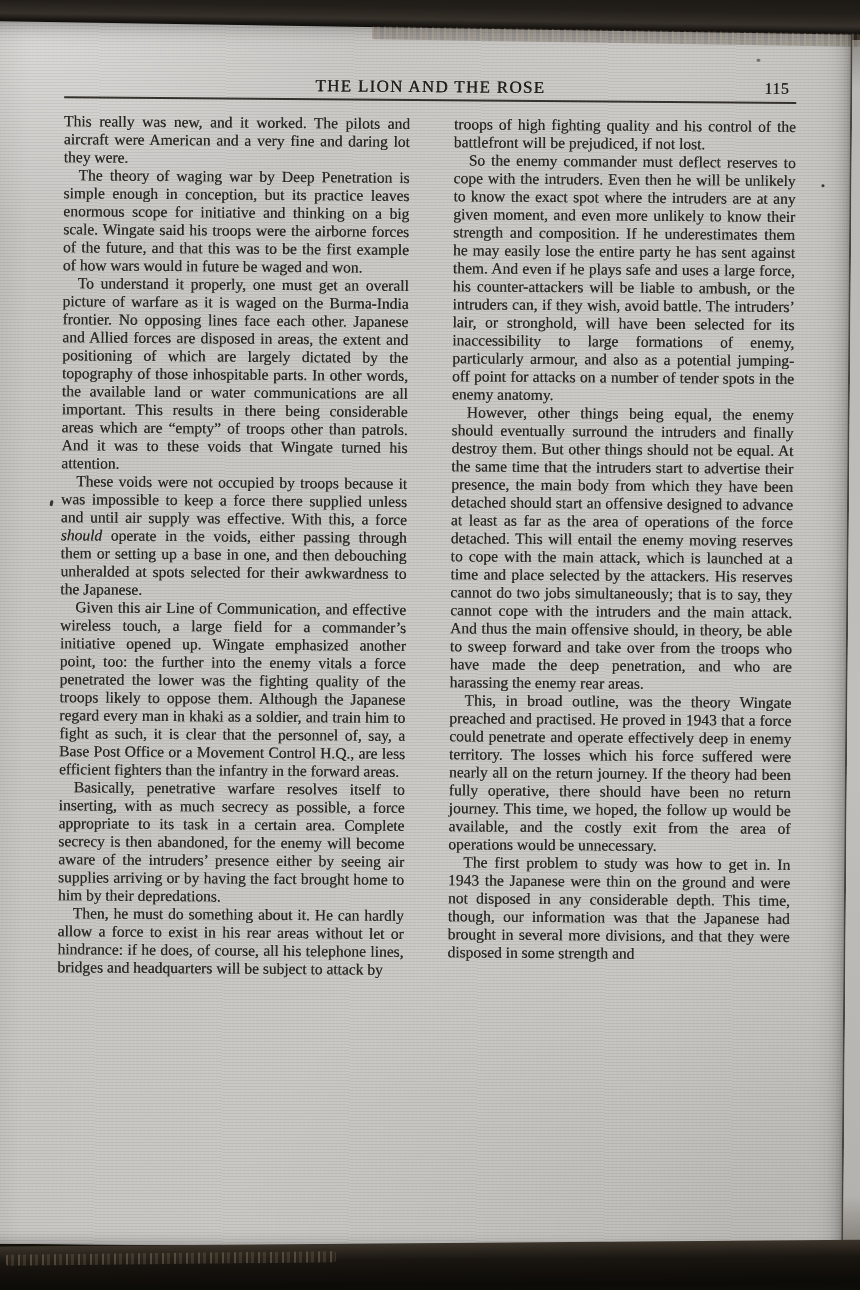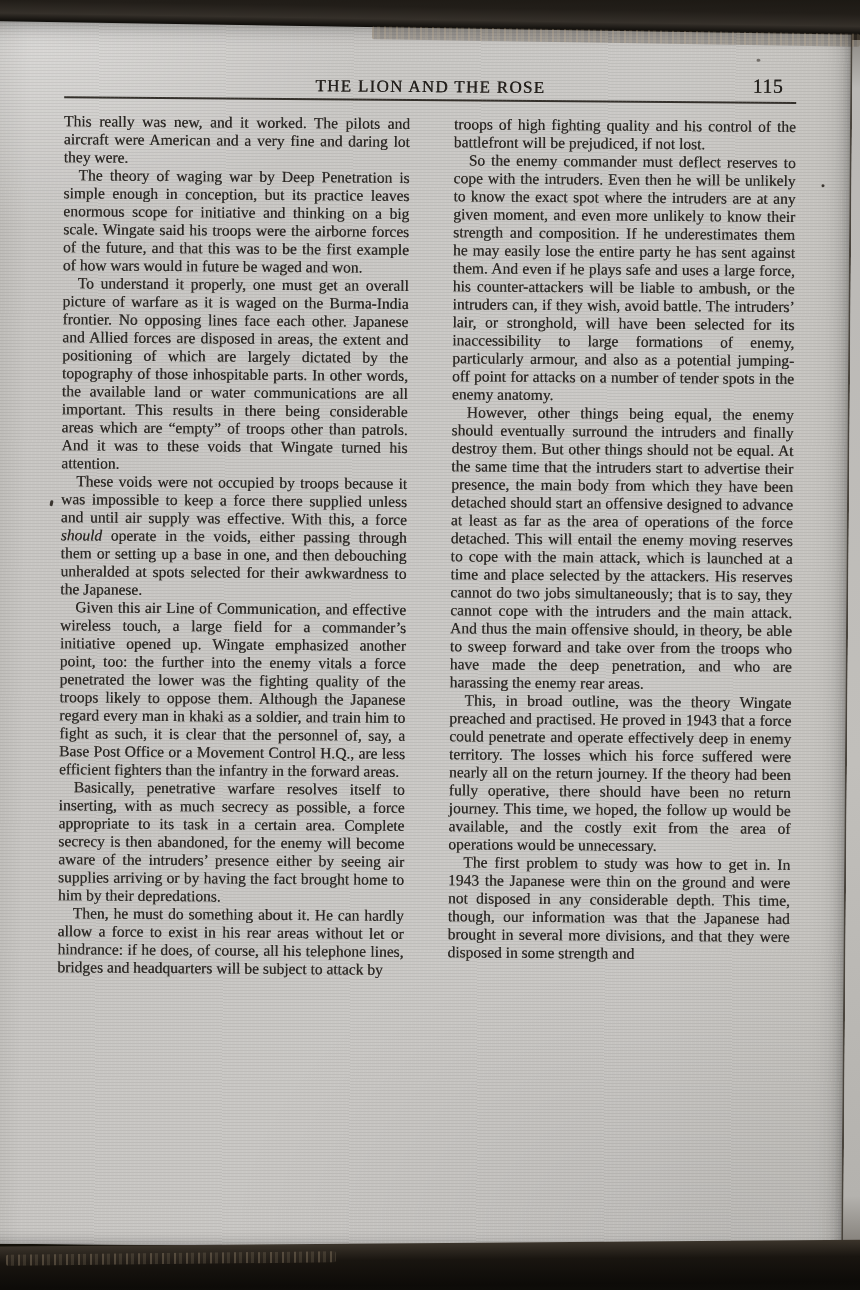--- a/index.html
+++ b/index.html
@@ -58,21 +58,21 @@
   .inner{position:absolute;left:78px;top:0;width:732px;color:#2a2724;}
   .header-row{
     position:relative;padding-top:57px;padding-bottom:3px;
     border-bottom:2px solid #35312c;
   }
   .title{
     text-align:center;font-size:17px;line-height:18px;letter-spacing:1.3px;
     color:#24211d;text-shadow:.4px 0 0 #2a2622;
   }
   .pageno{
-    position:absolute;right:13px;bottom:4px;font-size:20px;letter-spacing:.5px;
+    position:absolute;right:7px;bottom:4px;font-size:16px;letter-spacing:.5px;
     color:#24211d;text-shadow:.3px 0 0 #2a2622;
   }
   .cols{display:flex;gap:44px;margin-top:14px;}
   .col{font-size:15.5px;line-height:18px;text-align:justify;color:#2b2824;
        text-shadow:.3px 0 0 rgba(38,34,30,.75);}
   .col.left{width:346px;}
   .col.right{width:342px;}
   .col p{margin:0;text-indent:15px;}
   .col p.no-indent{text-indent:0;}
   

